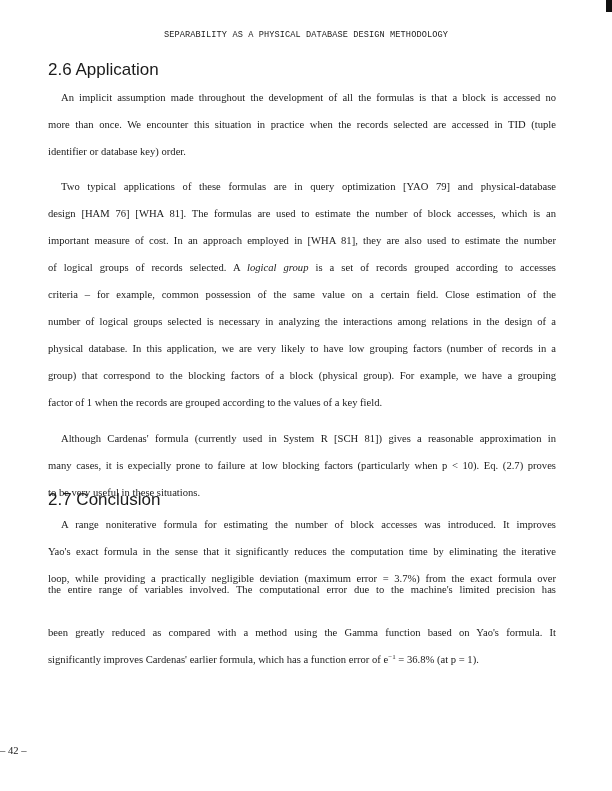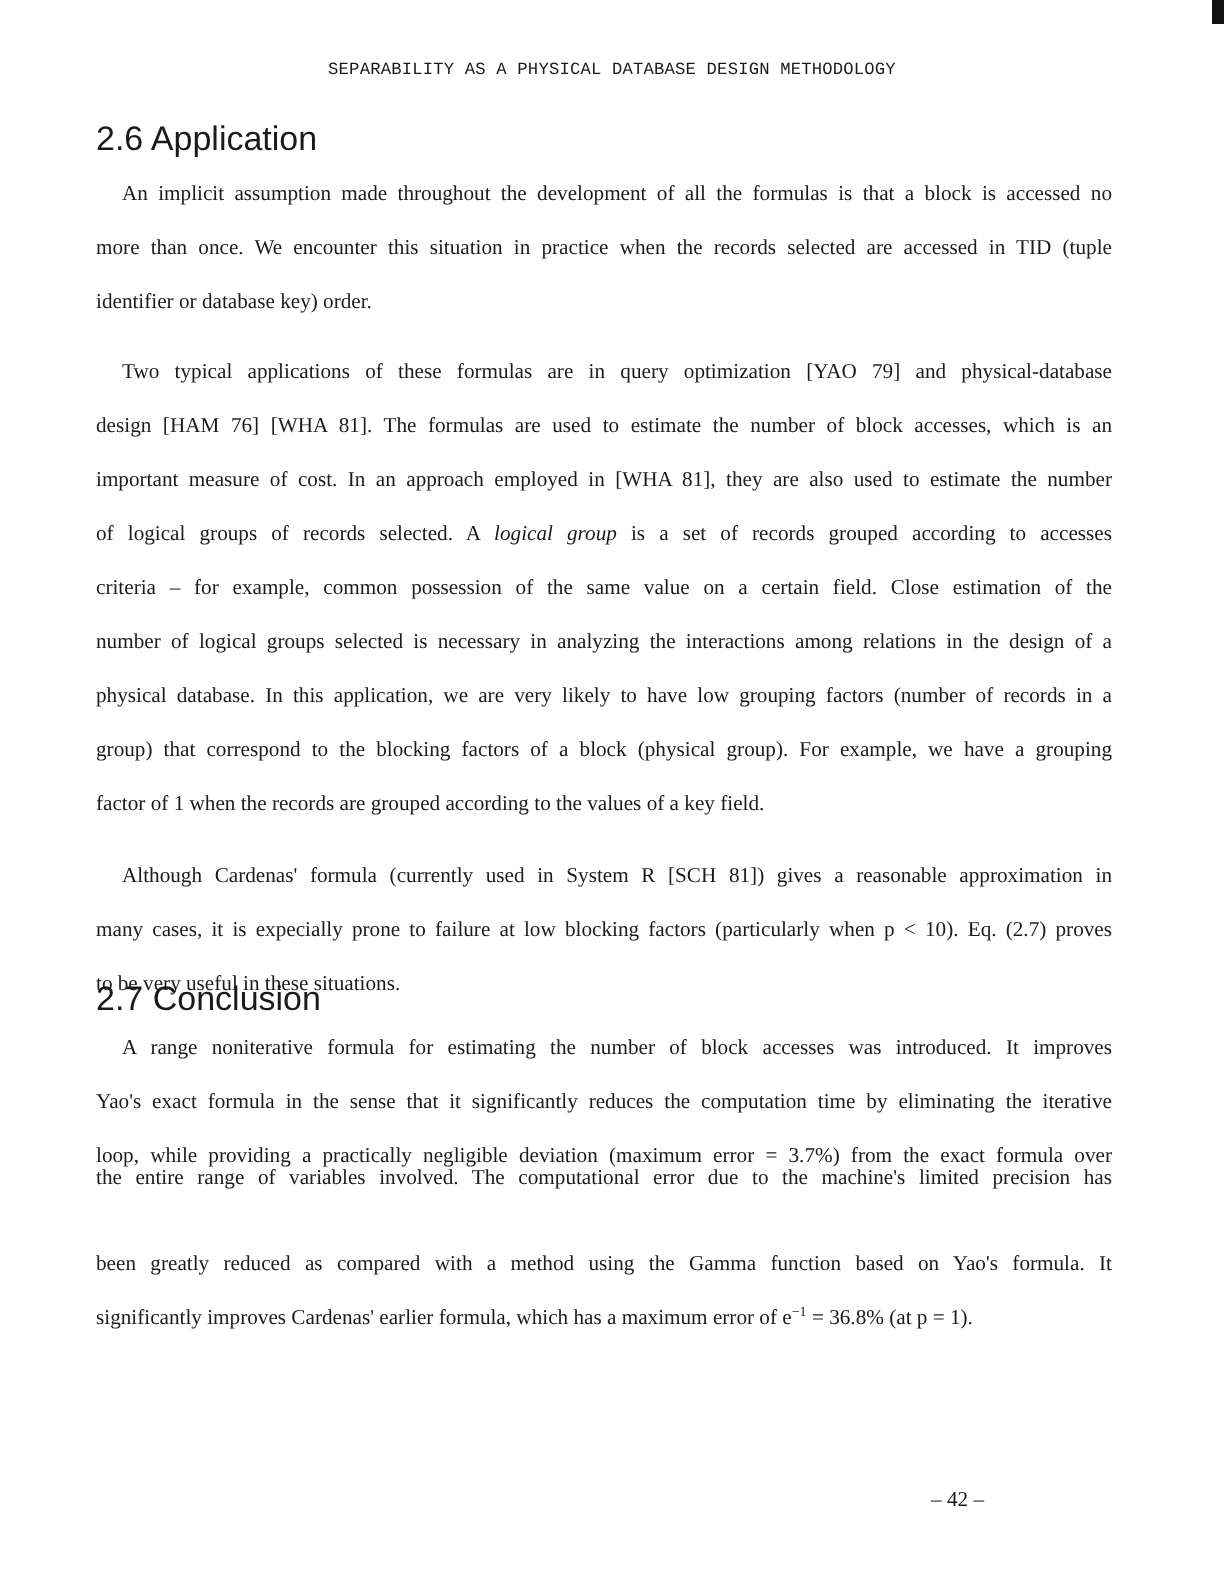--- a/index.html
+++ b/index.html
@@ -14,21 +14,21 @@
       font-family: "Liberation Sans", sans-serif; font-weight: normal; font-size: 17px;
     }
     .line {
       position: absolute; left: 48px; width: 508px;
       font-family: "Liberation Serif", serif; font-size: 10.6px; line-height: 12px;
       white-space: nowrap;
     }
     .j { text-align: justify; text-align-last: justify; }
     .ind { left: 61px; width: 495px; }
     .page-number {
-      position: absolute; top: 745px; left: 0; width: 492px; text-align: right;
+      position: absolute; top: 745px; left: 0; width: 492px; text-align: left;
       font-family: "Liberation Serif", serif; font-size: 10.6px;
     }
     sup { font-size: 7px; vertical-align: 4px; line-height: 0; }
   </style>
 </head>
 <body>
 
 <div class="mark"></div>
 
 <div class="running-head">SEPARABILITY AS A PHYSICAL DATABASE DESIGN METHODOLOGY</div>
@@ -53,15 +53,15 @@
 <div class="line j" style="top:460px">many cases, it is expecially prone to failure at low blocking factors (particularly when p &lt; 10).  Eq. (2.7) proves</div>
 <div class="line" style="top:487px">to be very useful in these situations.</div>
 
 <div class="h2" style="top:490px">2.7 Conclusion</div>
 
 <div class="line j ind" style="top:519px">A range noniterative formula for estimating the number of block accesses was introduced.  It improves</div>
 <div class="line j" style="top:546px">Yao's exact formula in the sense that it significantly reduces the computation time by eliminating the iterative</div>
 <div class="line j" style="top:573px">loop, while providing a practically negligible deviation (maximum error = 3.7%) from the exact formula over</div>
 <div class="line j" style="top:584px">the entire range of variables involved.  The computational error due to the machine's limited precision has</div>
 <div class="line j" style="top:627px">been greatly reduced as compared with a method using the Gamma function based on Yao's formula.  It</div>
-<div class="line" style="top:654px"><span>significantly improves Cardenas' earlier formula, which has a maximum error of e</span><sup>−1</sup><span> = 36.8% (at p = 1).</span></div>
+<div class="line" style="top:654px"><span>significantly improves Cardenas' earlier formula, which has a function error of e</span><sup>−1</sup><span> = 36.8% (at p = 1).</span></div>
 
 <div class="page-number">– 42 –</div>
 
 </body></html>

